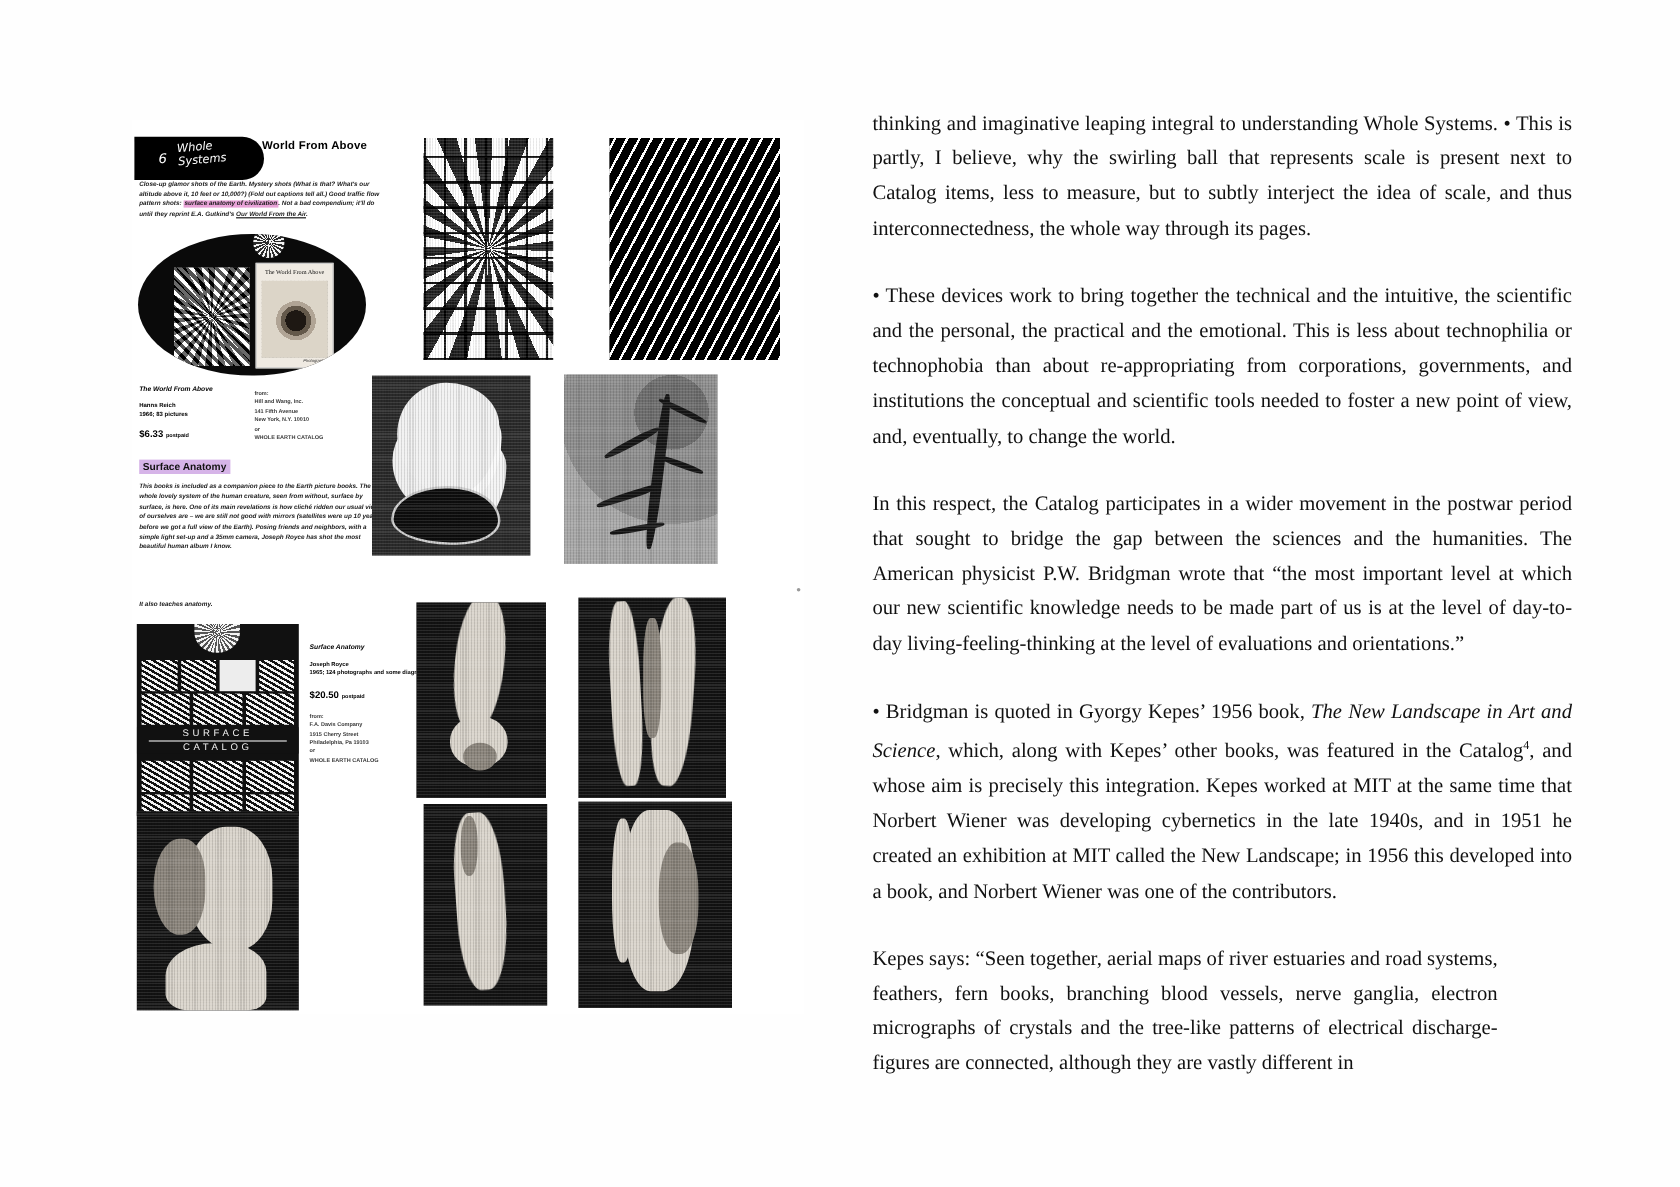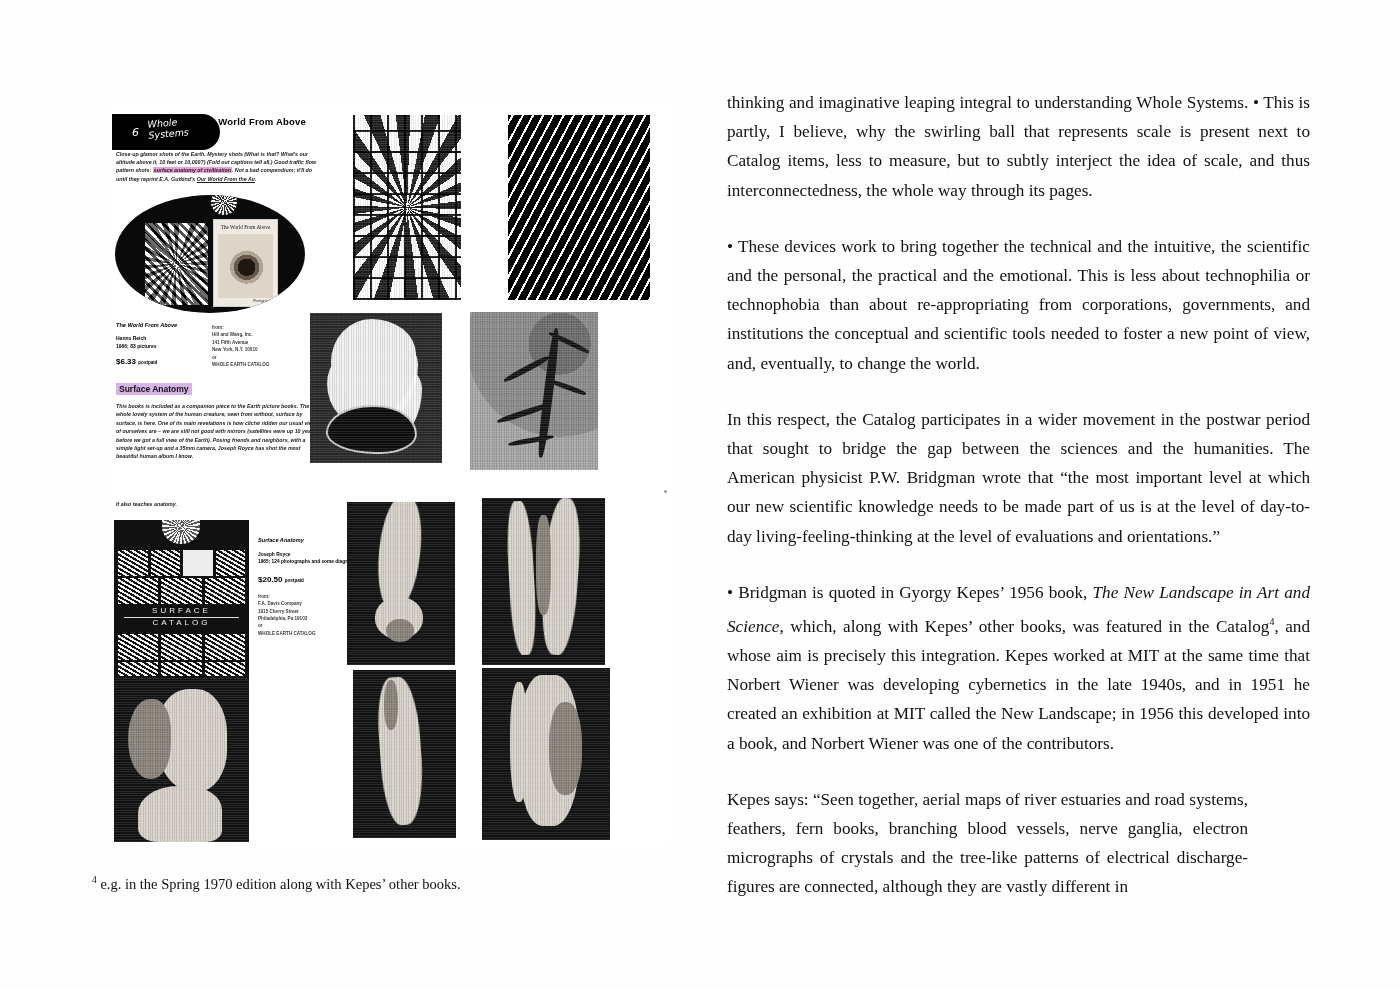--- a/index.html
+++ b/index.html
@@ -364,23 +364,20 @@
 
     <div class="ph ph-body" style="left:372px;top:568px;width:128px;height:172px;">
       <div class="lim" style="left:30%;top:4%;width:46%;height:88%;border-radius:36% 40% 44% 38%;"></div>
       <div class="lim sh" style="left:52%;top:20%;width:26%;height:54%;border-radius:44%;"></div>
       <div class="lim" style="left:22%;top:8%;width:14%;height:70%;border-radius:44%;"></div>
     </div>
 
     <div class="pinhole" style="left:554px;top:390px;"></div>
   </div>
 
-  <div class="footnote">
-    <sup>4</sup><span> e.g. in the Spring 1970 edition along with Kepes’ other books.</span>
-  </div>
 
   <div class="essay">
     <p>thinking and imaginative leaping integral to understanding Whole Systems. • This is partly, I believe, why the swirling ball that represents scale is present next to Catalog items, less to measure, but to subtly interject the idea of scale, and thus interconnectedness, the whole way through its pages.</p>
     <p>• These devices work to bring together the technical and the intuitive, the scientific and the personal, the practical and the emotional. This is less about technophilia or technophobia than about re-appropriating from corporations, governments, and institutions the conceptual and scientific tools needed to foster a new point of view, and, eventually, to change the world.</p>
     <p>In this respect, the Catalog participates in a wider movement in the postwar period that sought to bridge the gap between the sciences and the humanities. The American physicist P.W. Bridgman wrote that “the most important level at which our new scientific knowledge needs to be made part of us is at the level of day-to-day living-feeling-thinking   at the level of evaluations and orientations.”</p>
     <p><span>• Bridgman is quoted in Gyorgy Kepes’ 1956 book, </span><span class="it">The New Landscape in Art and Science</span><span>, which, along with Kepes’ other books, was featured in the Catalog</span><sup>4</sup><span>, and whose aim is precisely this integration. Kepes worked at MIT at the same time that Norbert Wiener was developing cybernetics in the late 1940s, and in 1951 he created an exhibition at MIT called the New Landscape; in 1956 this developed into a book, and Norbert Wiener was one of the contributors.</span></p>
     <p class="quote last">Kepes says: “Seen together, aerial maps of river estuaries and road systems, feathers, fern books, branching blood vessels, nerve ganglia, electron micrographs of crystals and the tree-like patterns of electrical discharge-figures are connected, although they are vastly different in</p>
   </div>
 
 </div>

